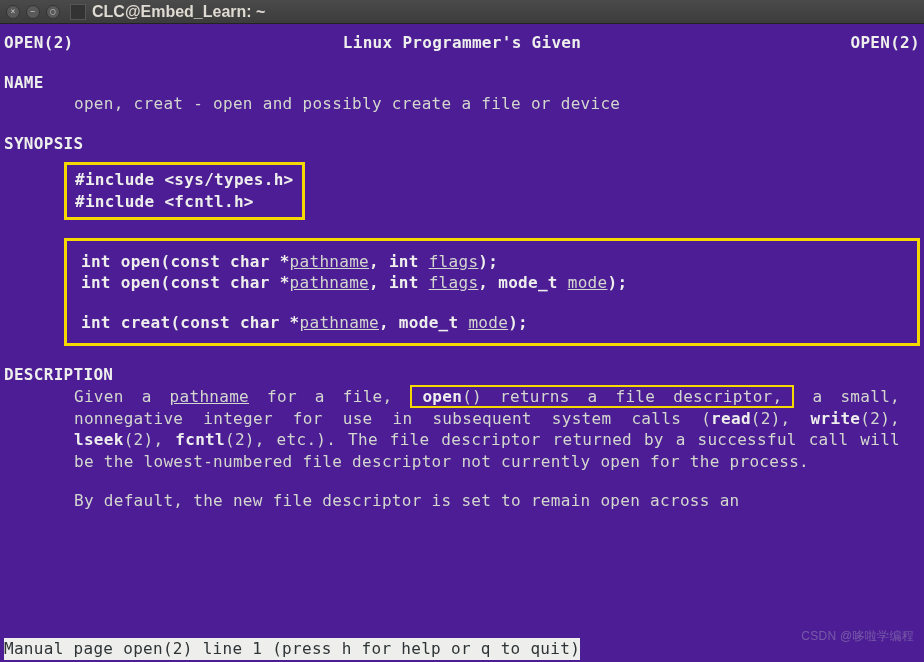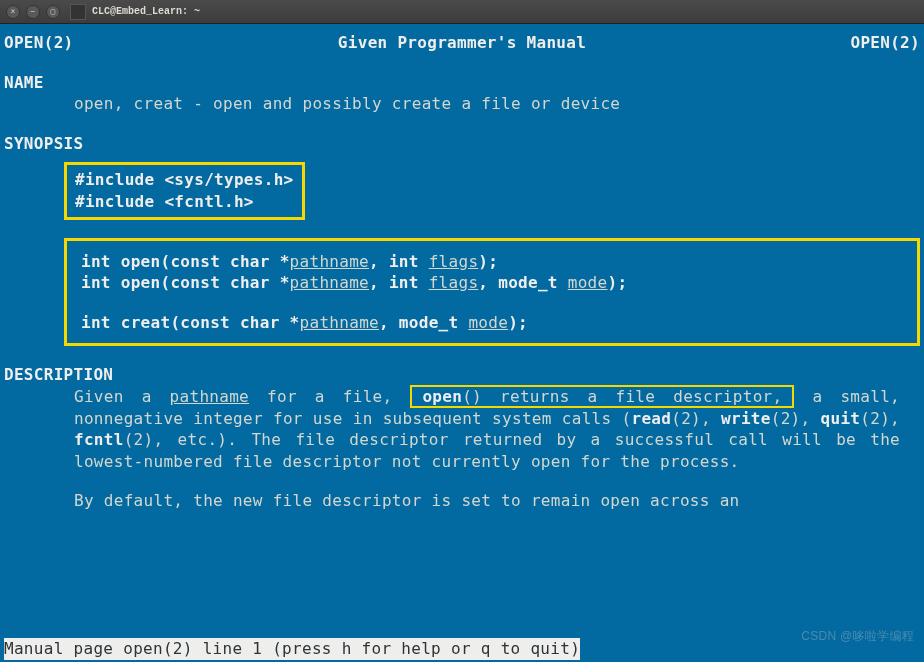--- a/index.html
+++ b/index.html
@@ -45,27 +45,27 @@
     .terminal-icon {
       width: 16px;
       height: 16px;
       background: #333;
       margin-right: 6px;
       display: inline-block;
       border: 1px solid #555;
     }
     .titlebar-text {
       color: #dfdbd2;
-      font-size: 10px;
-      font-family: Liberation Mono, monospace;
+      font-size: 16px;
+      font-family: Liberation Sans, sans-serif;
       font-weight: bold;
     }
     .terminal {
       padding: 2px 4px;
-      background: #0369a1;
+      background: #4c1d95;
       height: calc(100% - 24px);
       position: relative;
       line-height: 1.35;
       letter-spacing: 0.3px;
     }
     .header-line {
       display: flex;
       justify-content: space-between;
       color: #eeeeec;
       font-weight: bold;
@@ -136,21 +136,21 @@
     <div class="window-btn">▢</div>
   </div>
   <span class="terminal-icon"></span>
   <span class="titlebar-text">CLC@Embed_Learn: ~</span>
 </div>
 
 <div class="terminal">
 
   <div class="header-line">
     <span>OPEN(2)</span>
-    <span>Given Programmer's Manual</span>
+    <span>Linux Programmer's Given</span>
     <span>OPEN(2)</span>
   </div>
 
   <div class="section-header">NAME</div>
   <div class="indented">open, creat - open and possibly create a file or device</div>
 
   <div class="section-header">SYNOPSIS</div>
 
   <div class="highlight-box">
     <div class="bold">#include &lt;sys/types.h&gt;</div>
@@ -169,21 +169,21 @@
     <div style="height:18px"></div>
     <div>
       <span class="bold">int creat(const char *</span><span class="underline">pathname</span><span class="bold">, mode_t </span><span class="underline">mode</span><span class="bold">);</span>
     </div>
   </div>
 
   <div class="section-header">DESCRIPTION</div>
 
   <div class="desc-text">
     <span>Given  a  </span><span class="underline">pathname</span><span>  for  a file, </span><span class="inline-highlight"><span class="bold">open</span><span>() returns a file descriptor,</span></span><span> a</span>
-    <span>small, nonnegative  integer  for  use  in  subsequent  system  calls (</span><span class="bold">read</span><span>(2),  </span><span class="bold">write</span><span>(2), </span><span class="bold">quit</span><span>(2), </span><span class="bold">fcntl</span><span>(2), etc.).  The file descriptor</span>
+    <span>small, nonnegative  integer  for  use  in  subsequent  system  calls (</span><span class="bold">read</span><span>(2),  </span><span class="bold">write</span><span>(2), </span><span class="bold">lseek</span><span>(2), </span><span class="bold">fcntl</span><span>(2), etc.).  The file descriptor</span>
     <span>returned by a successful  call  will  be  the  lowest-numbered  file descriptor not currently open for the process.</span>
   </div>
 
   <div style="height:18px"></div>
   <div class="desc-text">By  default, the new file descriptor is set to remain open across an</div>
 
   <div class="status-line">Manual page open(2) line 1 (press h for help or q to quit)</div>
   <div class="watermark">CSDN @哆啦学编程</div>
 </div>
 

